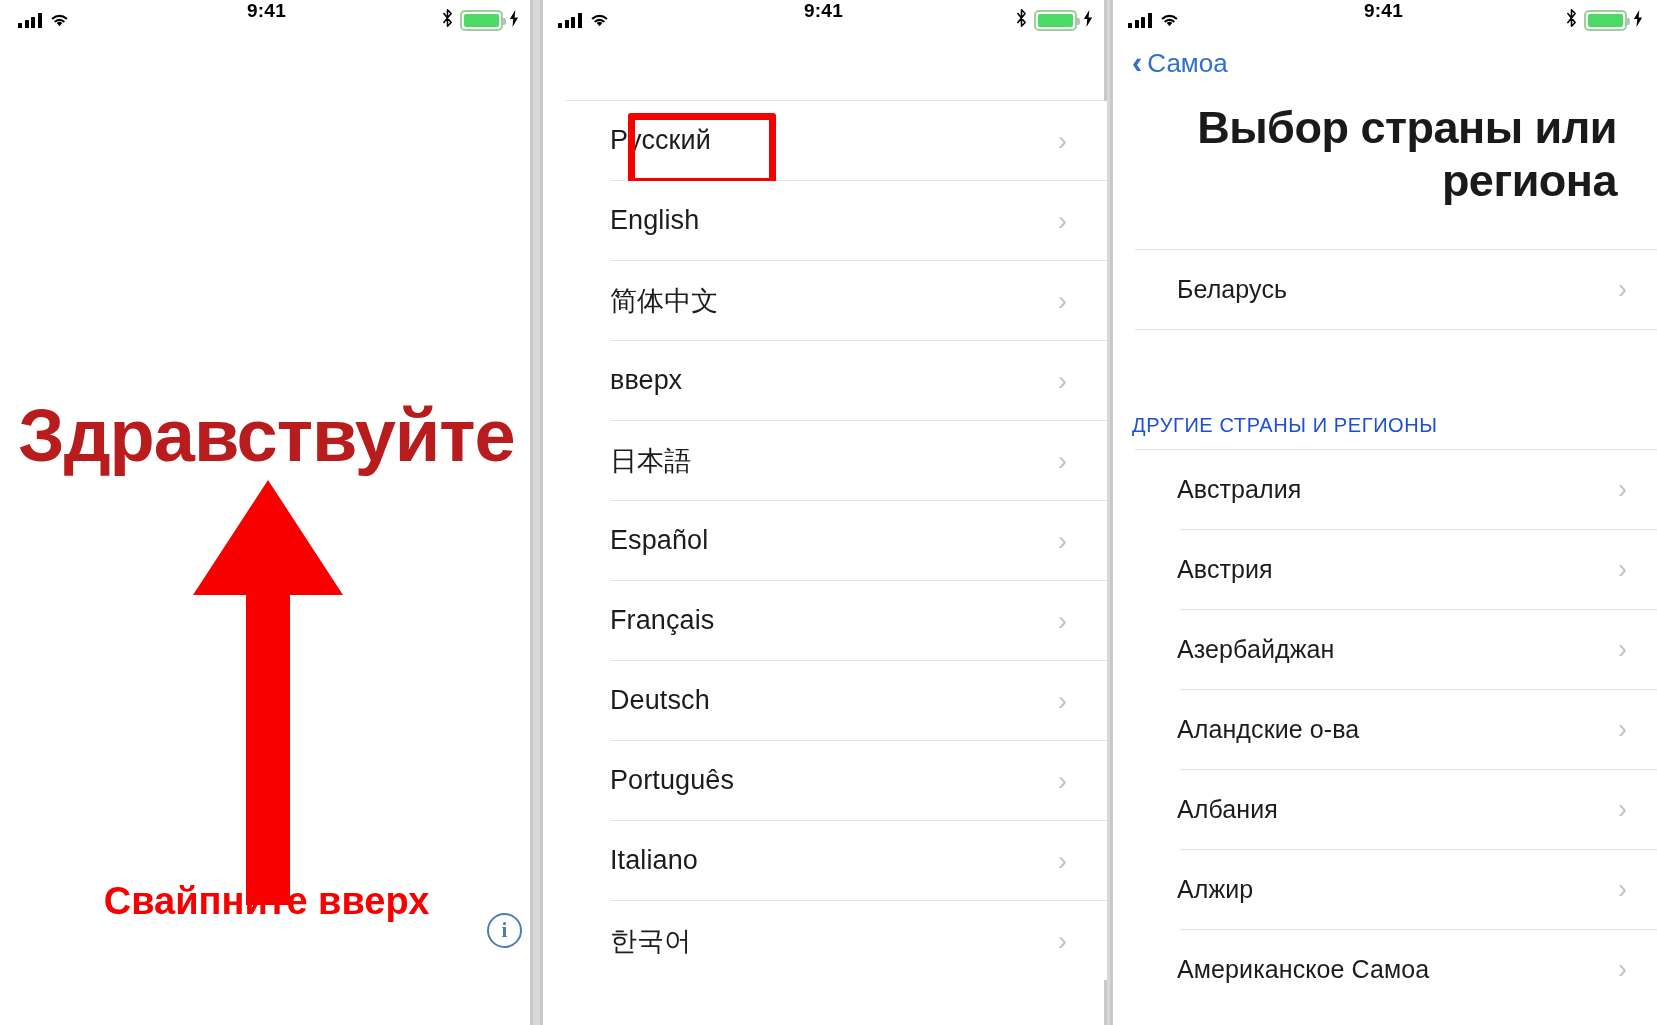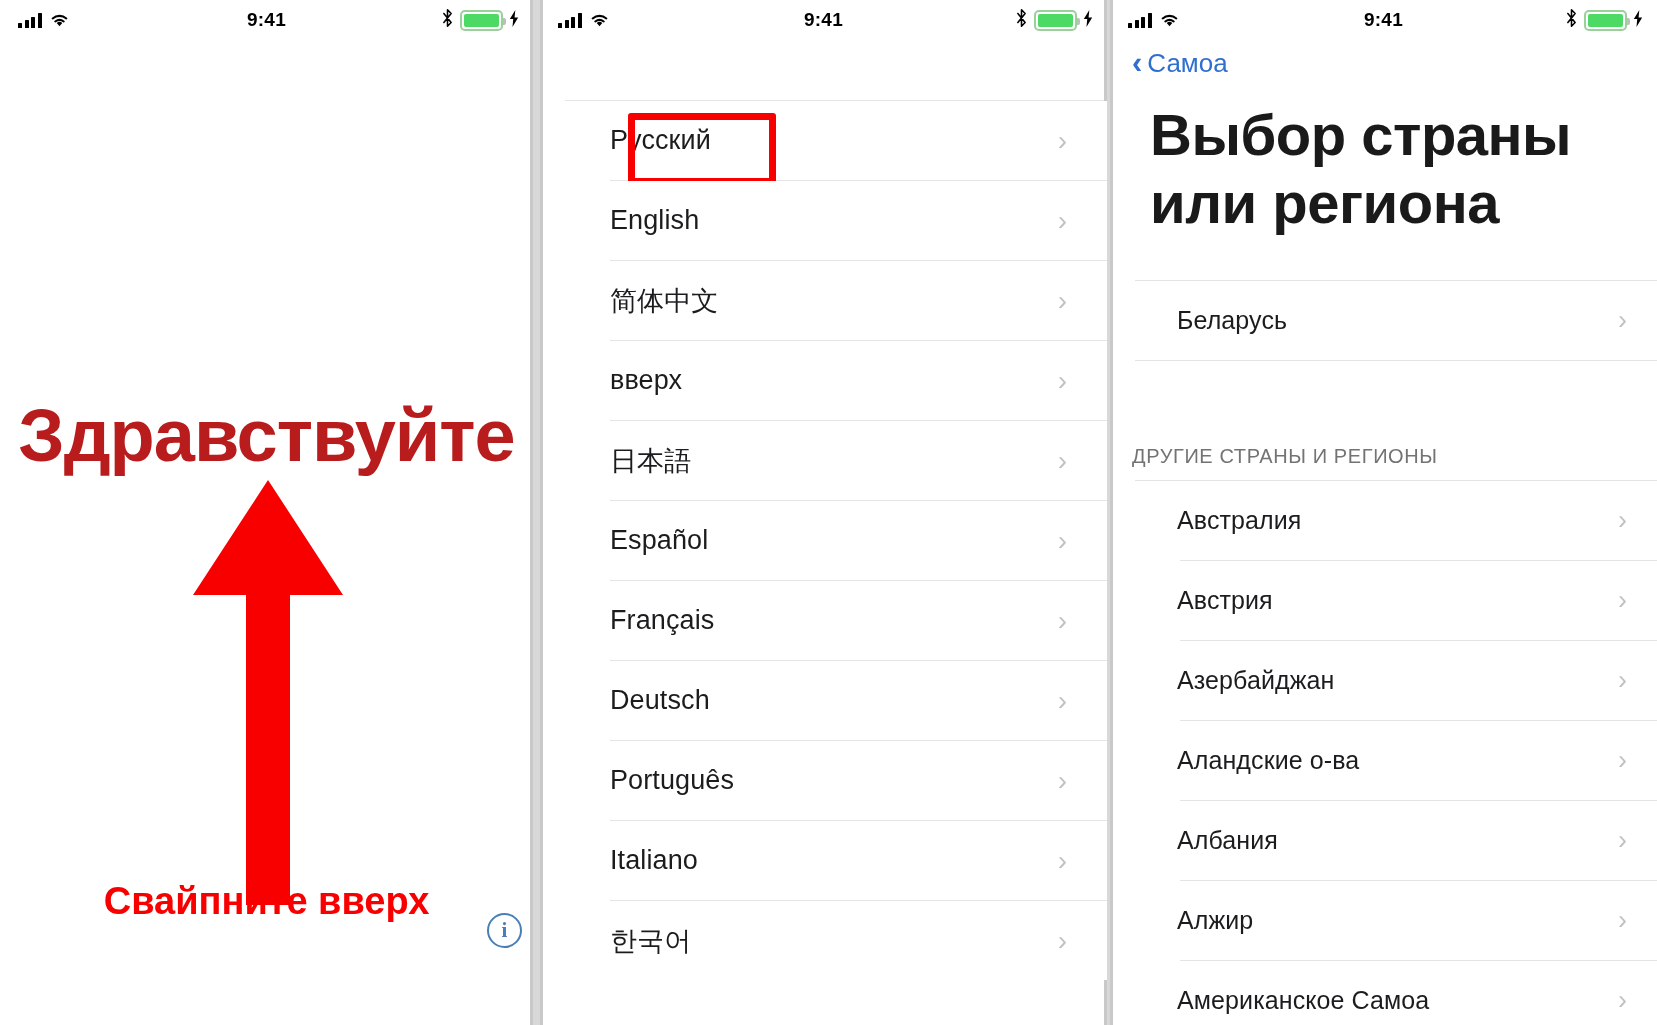--- a/index.html
+++ b/index.html
@@ -28,21 +28,20 @@
   #panel-3 { left: 1110px; width: 547px; }
 
   .panel-edge-l { position:absolute; left:0; top:0; bottom:0; width:3px; background:#c9c9c9; }
   .panel-edge-r { position:absolute; right:0; top:0; bottom:0; width:3px; background:#c9c9c9; }
 
   
   .statusbar {
     position: relative;
     height: 40px;
     display: flex;
-    align-items: center;
     padding: 0 14px 0 18px;
   }
   .sb-left { display:flex; align-items:center; gap:7px; }
   .sb-center { position:absolute; left:0; right:0; text-align:center;
                font-size:19px; font-weight:600; color:#000; letter-spacing:0.2px; }
   .sb-right { margin-left:auto; display:flex; align-items:center; gap:6px; position:relative; z-index:2; }
 
   .bars { display:flex; align-items:flex-end; gap:2.5px; height:15px; }
   .bars i { display:block; width:4px; background:#000; border-radius:0.5px; }
   .bars i:nth-child(1){ height:5px; }
@@ -123,27 +122,27 @@
 
   
   .nav-back {
     display:flex; align-items:center; gap:5px;
     padding:8px 0 0 22px;
     color:#2f6fd0; font-size:26px;
   }
   .nav-back .caret { font-size:31px; font-weight:600; line-height:1; margin-top:-3px; }
   .page-title {
     margin-top:22px;
-    text-align:left;
-    font-size:58px; font-weight:700; color:#1a1a1a;
+    text-align:right;
+    font-size:45px; font-weight:700; color:#1a1a1a;
     line-height:1.18; letter-spacing:-0.5px;
     padding:0 40px;
   }
   .section-head {
-    font-size:20px; color:#737373; letter-spacing:0.6px;
+    font-size:20px; color:#1d4ed8; letter-spacing:0.6px;
     padding:0 0 12px 22px;
     text-transform:uppercase;
   }
   .gap-block { background:#fff; }
 </style>
 </head>
 <body>
 
 <div class="stage">
 

